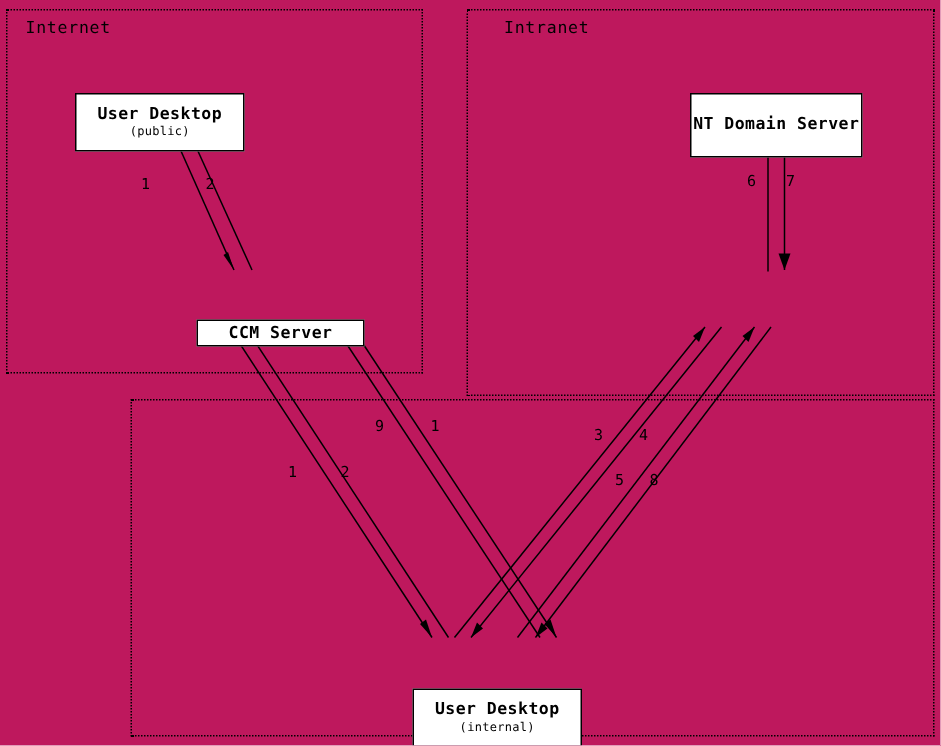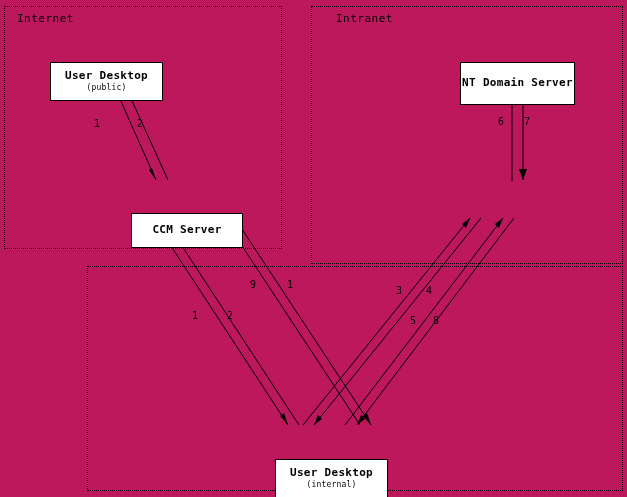--- a/index.html
+++ b/index.html
@@ -141,21 +141,21 @@
   <div class="edge-label" style="left:410px;top:316px;">5</div>
   <div class="edge-label" style="left:433px;top:316px;">8</div>
   <div class="edge-label" style="left:498px;top:117px;">6</div>
   <div class="edge-label" style="left:524px;top:117px;">7</div>
 
   <div class="node" style="left:50px;top:30px;width:113px;height:39px;">
     <div class="node-title">User Desktop</div>
     <div class="node-sub">(public)</div>
   </div>
 
-  <div class="node" style="left:131px;top:181px;width:112px;height:35px;">
+  <div class="node" style="left:131px;top:181px;width:112px;height:18px;">
     <div class="node-title">CCM Server</div>
   </div>
 
   <div class="node" style="left:460px;top:30px;width:115px;height:43px;">
     <div class="node-title">NT Domain Server</div>
   </div>
 
 
   <div class="node" style="left:275px;top:427px;width:113px;height:39px;">
     <div class="node-title">User Desktop</div>

